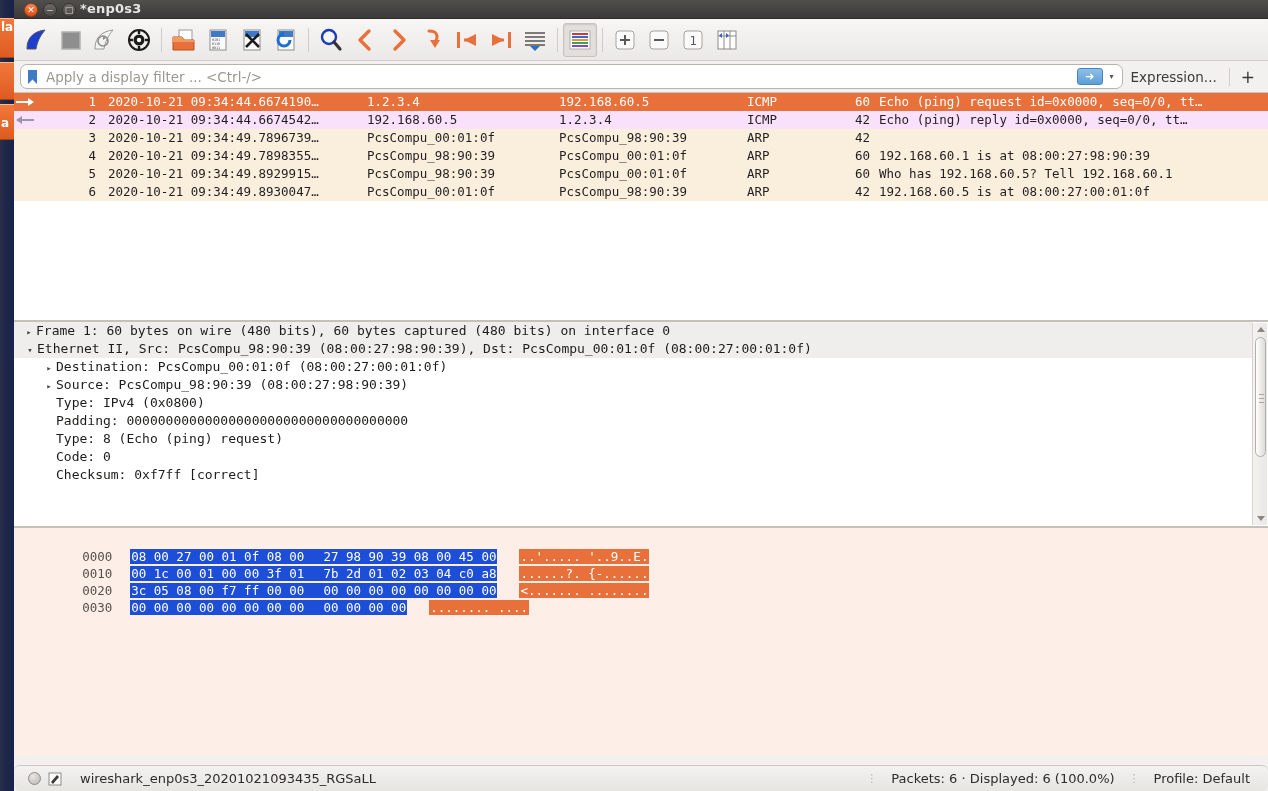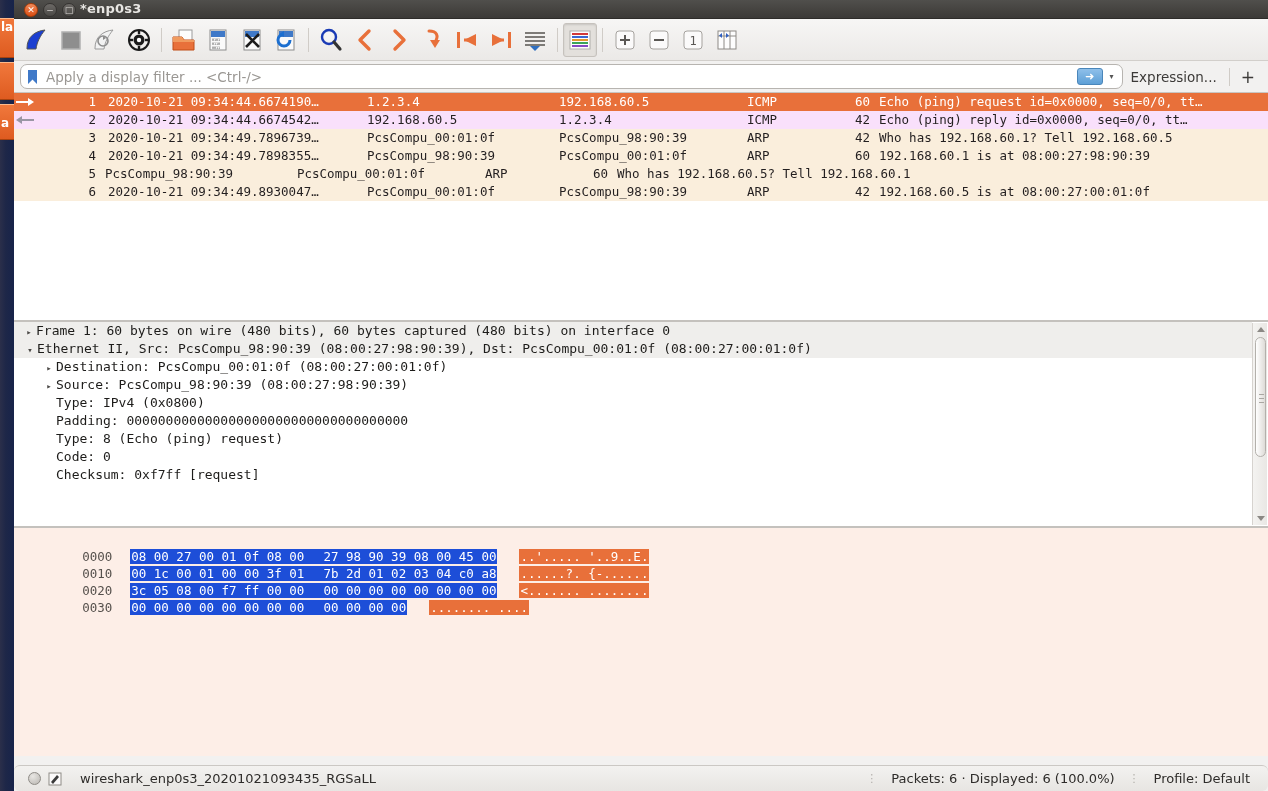--- a/index.html
+++ b/index.html
@@ -454,37 +454,37 @@
     </div>
 
     <div class="prow row-tan">
       <div class="arrowcell"></div>
       <div class="pcell c-no">3</div>
       <div class="pcell c-time">2020-10-21 09:34:49.7896739…</div>
       <div class="pcell c-src">PcsCompu_00:01:0f</div>
       <div class="pcell c-dst">PcsCompu_98:90:39</div>
       <div class="pcell c-proto">ARP</div>
       <div class="pcell c-len">42</div>
-      <div class="pcell c-info">Who has 192.168.60.1? Tell 192.168.60.5</div>
     </div>
 
     <div class="prow row-tan">
       <div class="arrowcell"></div>
       <div class="pcell c-no">4</div>
       <div class="pcell c-time">2020-10-21 09:34:49.7898355…</div>
       <div class="pcell c-src">PcsCompu_98:90:39</div>
       <div class="pcell c-dst">PcsCompu_00:01:0f</div>
       <div class="pcell c-proto">ARP</div>
       <div class="pcell c-len">60</div>
       <div class="pcell c-info">192.168.60.1 is at 08:00:27:98:90:39</div>
     </div>
 
     <div class="prow row-tan">
       <div class="arrowcell"></div>
       <div class="pcell c-no">5</div>
+      <div class="pcell c-time">2020-10-21 09:34:49.8929915…</div>
       <div class="pcell c-src">PcsCompu_98:90:39</div>
       <div class="pcell c-dst">PcsCompu_00:01:0f</div>
       <div class="pcell c-proto">ARP</div>
       <div class="pcell c-len">60</div>
       <div class="pcell c-info">Who has 192.168.60.5? Tell 192.168.60.1</div>
     </div>
 
     <div class="prow row-tan">
       <div class="arrowcell"></div>
       <div class="pcell c-no">6</div>
@@ -519,21 +519,21 @@
       <div class="drow" style="padding-left:28px;">
         <span class="dtri none">▸</span><span>Padding: 000000000000000000000000000000000000</span>
       </div>
       <div class="drow" style="padding-left:28px;">
         <span class="dtri none">▸</span><span>Type: 8 (Echo (ping) request)</span>
       </div>
       <div class="drow" style="padding-left:28px;">
         <span class="dtri none">▸</span><span>Code: 0</span>
       </div>
       <div class="drow" style="padding-left:28px;">
-        <span class="dtri none">▸</span><span>Checksum: 0xf7ff [request]</span>
+        <span class="dtri none">▸</span><span>Checksum: 0xf7ff [correct]</span>
       </div>
     </div>
 
     <div class="vsb">
       <div class="ar" style="top:4px;border-left:4px solid transparent;border-right:4px solid transparent;border-bottom:5px solid #8b8884;"></div>
       <div class="thumb" style="top:14px;height:120px;">
         <div class="grip" style="top:56px;"></div>
         <div class="grip" style="top:60px;"></div>
         <div class="grip" style="top:64px;"></div>
       </div>

